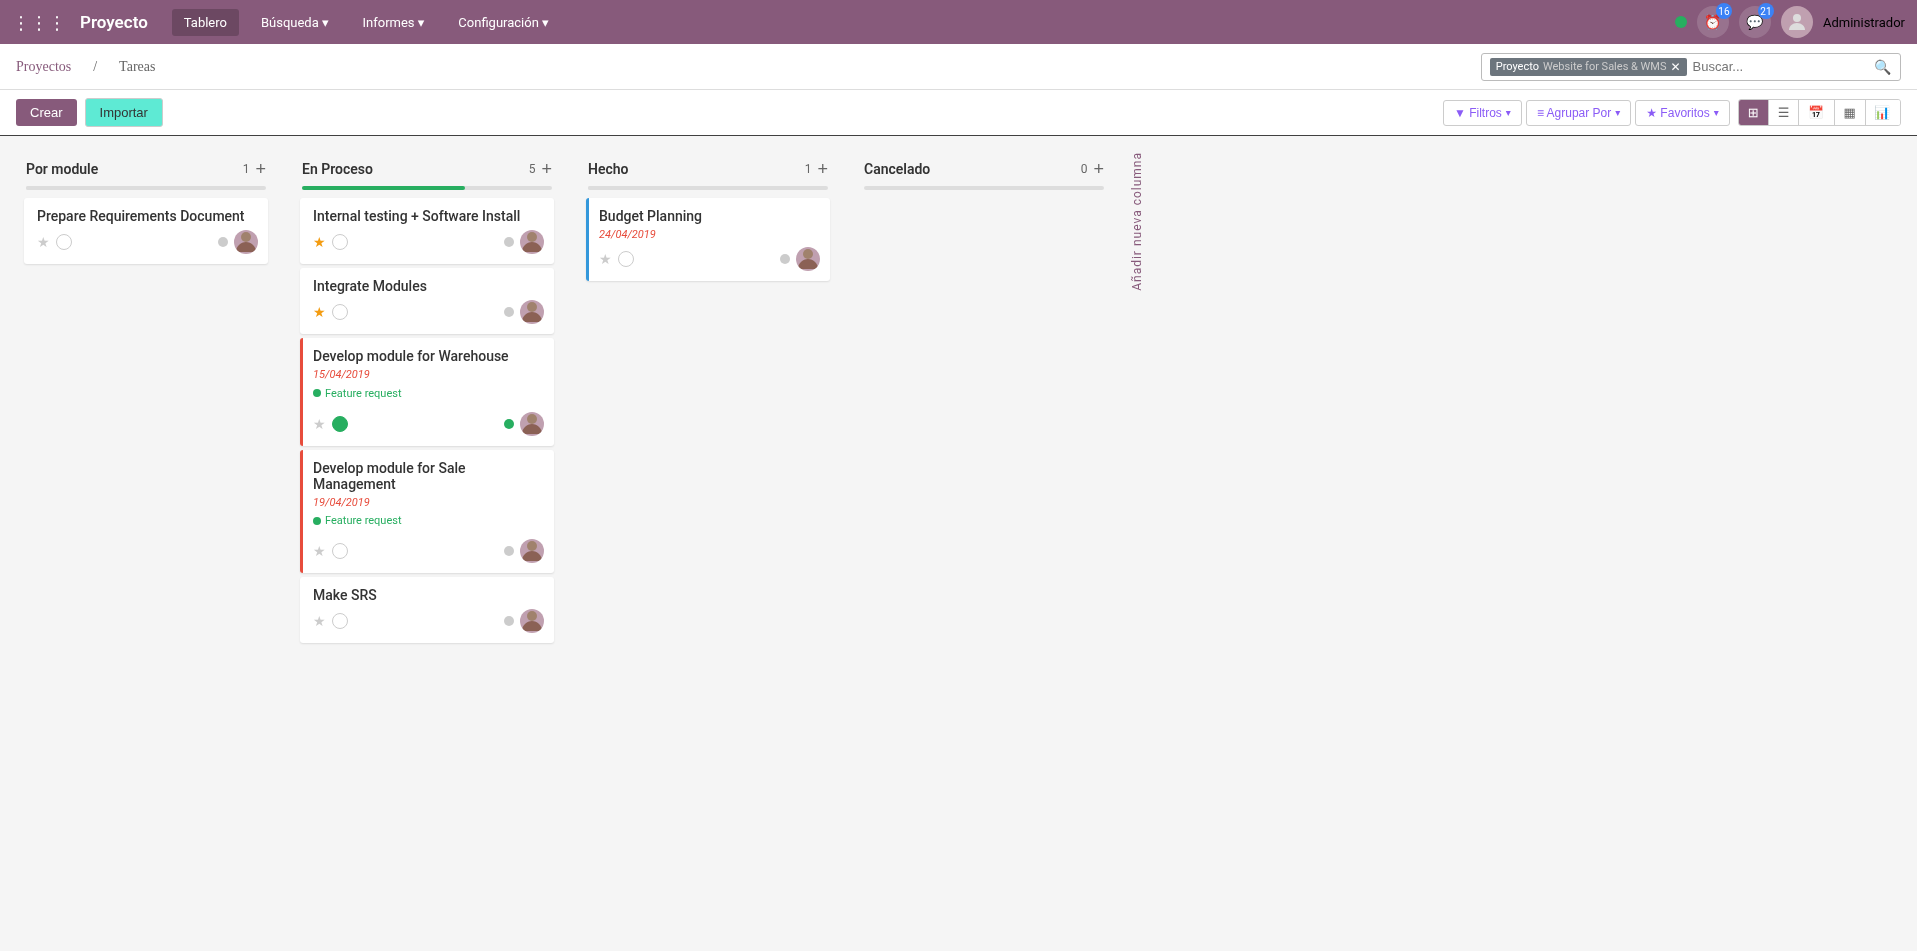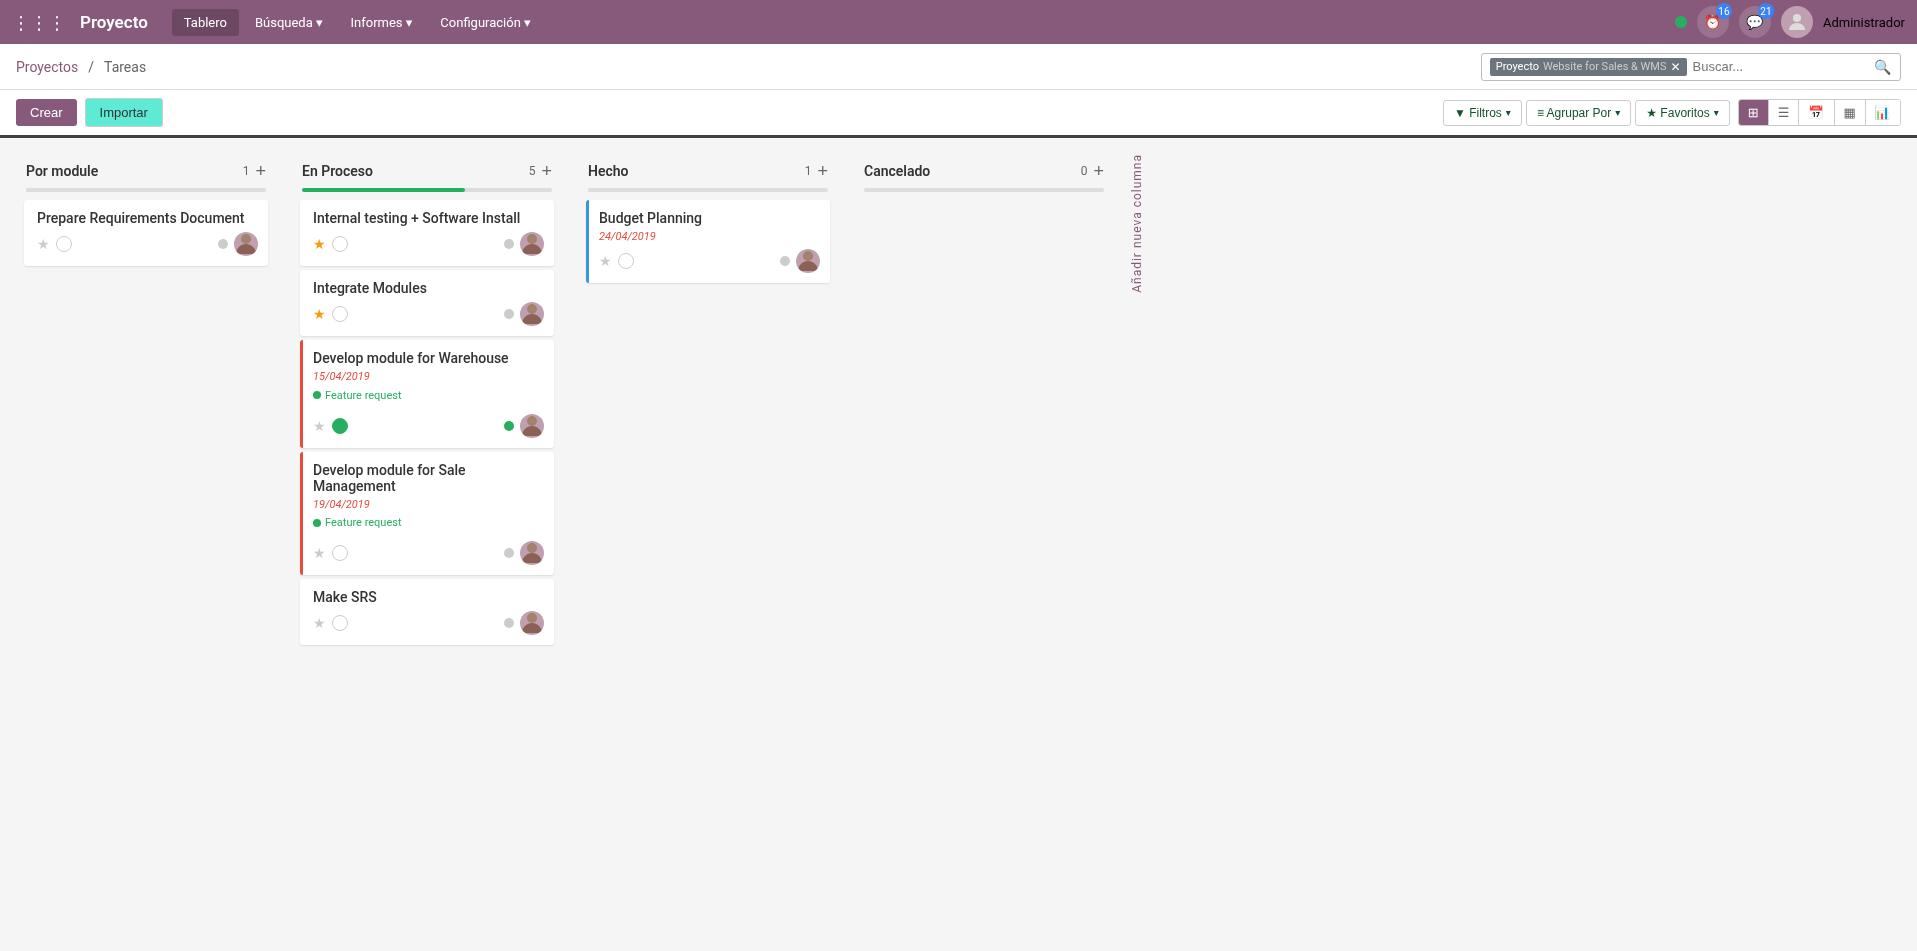--- a/index.html
+++ b/index.html
@@ -5,21 +5,21 @@
     * { box-sizing: border-box; margin: 0; padding: 0; }
     body { font-family: -apple-system, BlinkMacSystemFont, 'Segoe UI', Roboto, sans-serif; font-size: 13px; background: #f5f5f5; color: #333; }
 
     
     .topnav {
       display: flex; align-items: center; background: #875a7b; color: white;
       height: 44px; padding: 0 12px; gap: 8px;
     }
     .topnav-appgrid { cursor: pointer; font-size: 18px; margin-right: 6px; }
     .topnav-title { font-size: 17px; font-weight: 600; margin-right: 16px; }
-    .topnav-menu { display: flex; gap: 4px; }
+    .topnav-menu { display: flex; gap: 10px; }
     .topnav-menu-item {
       padding: 6px 12px; border-radius: 3px; cursor: pointer; font-size: 13px; color: white;
       display: flex; align-items: center; gap: 4px;
     }
     .topnav-menu-item.active { background: rgba(0,0,0,0.2); }
     .topnav-spacer { flex: 1; }
     .topnav-right { display: flex; align-items: center; gap: 10px; }
     .topnav-icon-btn {
       width: 32px; height: 32px; border-radius: 50%; display: flex; align-items: center; justify-content: center;
       cursor: pointer; font-size: 14px; color: white; position: relative;
@@ -33,37 +33,37 @@
       display: flex; align-items: center; justify-content: center; cursor: pointer;
       overflow: hidden; font-size: 11px; color: white;
     }
 
     
     .secondbar {
       background: white; border-bottom: 1px solid #ddd;
       display: flex; align-items: center; padding: 0 16px; height: 46px;
       gap: 8px;
     }
-    .breadcrumb { display: flex; align-items: center; gap: 10px; font-size: 14px; }
+    .breadcrumb { display: flex; align-items: center; gap: 22px; font-size: 14px; font-family: Liberation Serif, serif; }
     .breadcrumb a { color: #875a7b; cursor: pointer; text-decoration: none; }
     .breadcrumb span { color: #666; }
     .secondbar-spacer { flex: 1; }
     .search-area { display: flex; align-items: center; gap: 6px; border: 1px solid #bbb; border-radius: 3px; padding: 4px 8px; background: white; min-width: 400px; }
     .search-tag { background: #6c757d; color: white; padding: 2px 6px; border-radius: 2px; font-size: 11px; display: flex; align-items: center; gap: 4px; }
     .search-tag-x { cursor: pointer; font-size: 12px; }
     .search-tag-label { background: transparent; color: white; font-size: 11px; }
     .search-input { border: none; outline: none; flex: 1; font-size: 13px; min-width: 80px; }
     .search-btn { background: none; border: none; cursor: pointer; color: #666; font-size: 14px; }
 
-    .toolbar { display: flex; align-items: center; padding: 8px 16px; gap: 8px; background: white; border-bottom: 3px solid #404040; }
+    .toolbar { display: flex; align-items: center; padding: 8px 16px; gap: 8px; background: white; border-bottom: 1px solid #404040; }
     .btn-primary { background: #875a7b; color: white; border: none; padding: 6px 14px; border-radius: 3px; cursor: pointer; font-size: 13px; }
     .btn-secondary { background: #5eead4; color: #333; border: 1px solid #ccc; padding: 6px 14px; border-radius: 3px; cursor: pointer; font-size: 13px; }
     .toolbar-spacer { flex: 1; }
     .toolbar-filter-group { display: flex; gap: 4px; }
-    .filter-btn { background: white; color: #14532d; border: 1px solid #ccc; padding: 5px 10px; border-radius: 3px; cursor: pointer; font-size: 12px; display: flex; align-items: center; gap: 4px; }
+    .filter-btn { background: white; color: #8b5cf6; border: 1px solid #ccc; padding: 5px 10px; border-radius: 3px; cursor: pointer; font-size: 12px; display: flex; align-items: center; gap: 4px; }
     .view-btn-group { display: flex; border: 1px solid #ccc; border-radius: 3px; overflow: hidden; }
     .view-btn { background: white; border: none; border-right: 1px solid #ccc; padding: 5px 9px; cursor: pointer; font-size: 13px; color: #666; }
     .view-btn:last-child { border-right: none; }
     .view-btn.active { background: #875a7b; color: white; }
 
     
     .board { display: flex; gap: 0; padding: 16px; overflow-x: auto; align-items: flex-start; }
     .column { background: #f5f5f5; border-radius: 4px; min-width: 260px; max-width: 270px; margin-right: 16px; }
     .column-header { display: flex; align-items: center; padding: 8px 10px; gap: 6px; }
     .column-title { font-size: 14px; font-weight: 600; flex: 1; }

